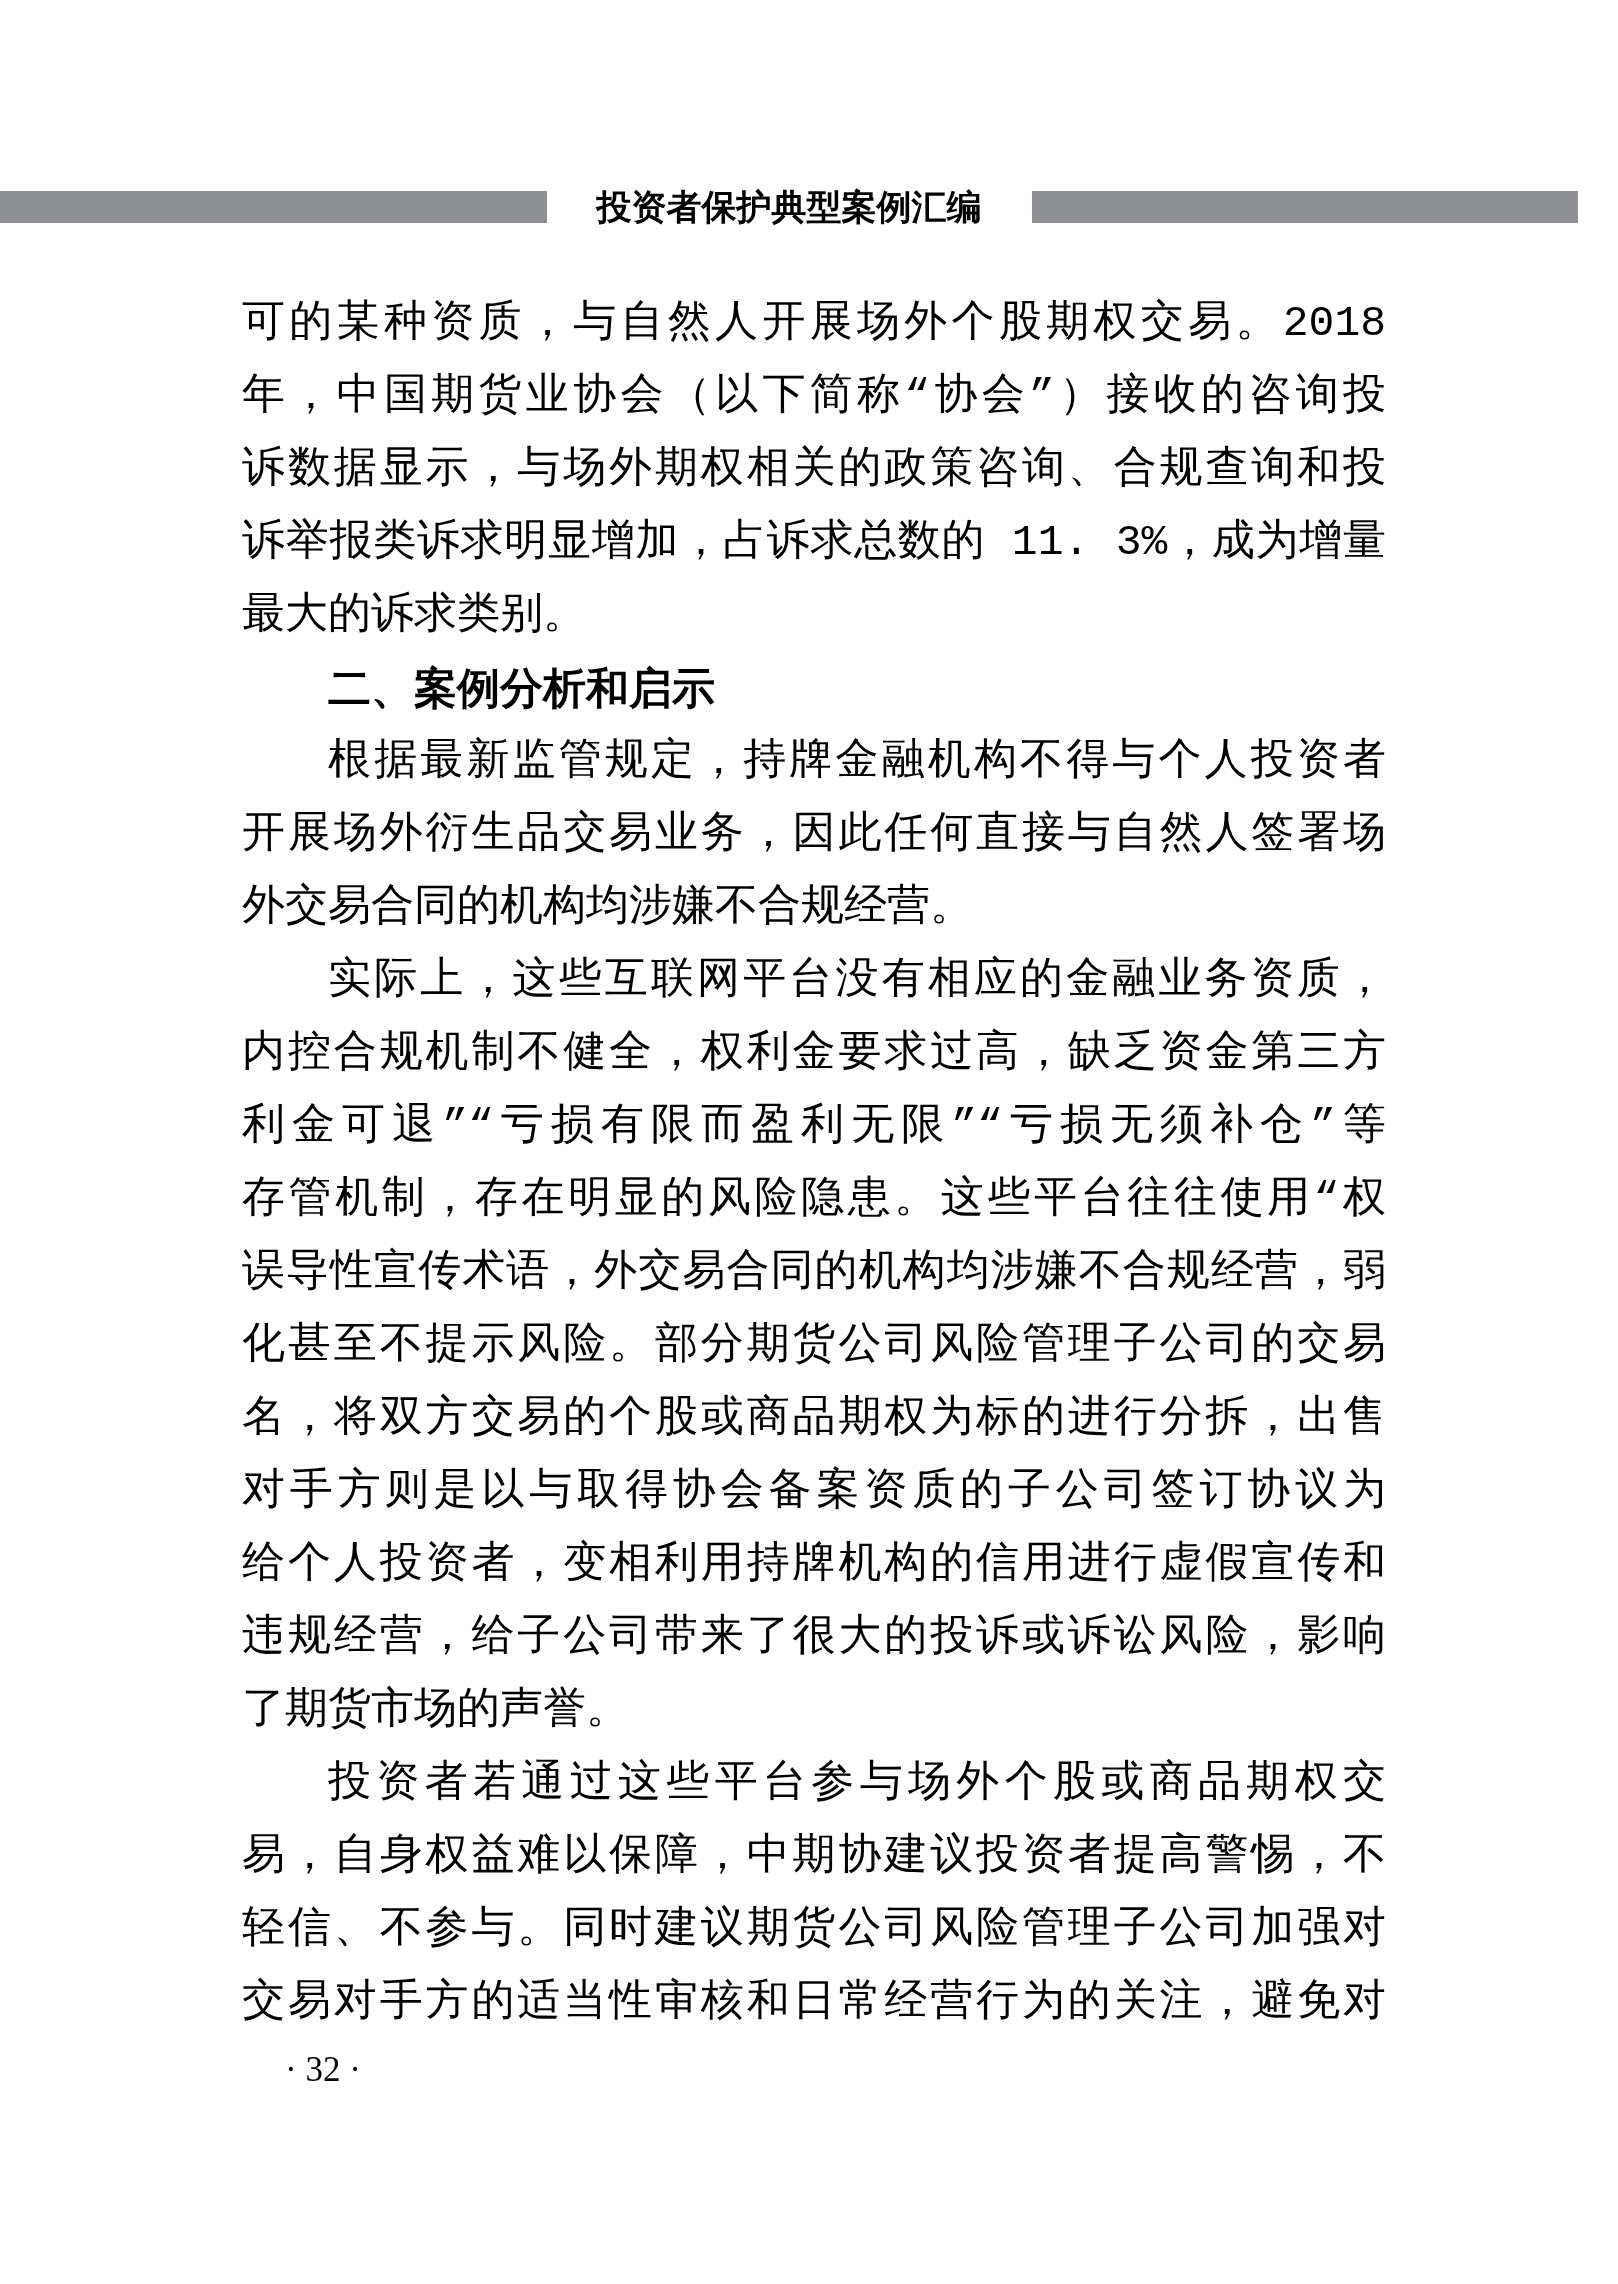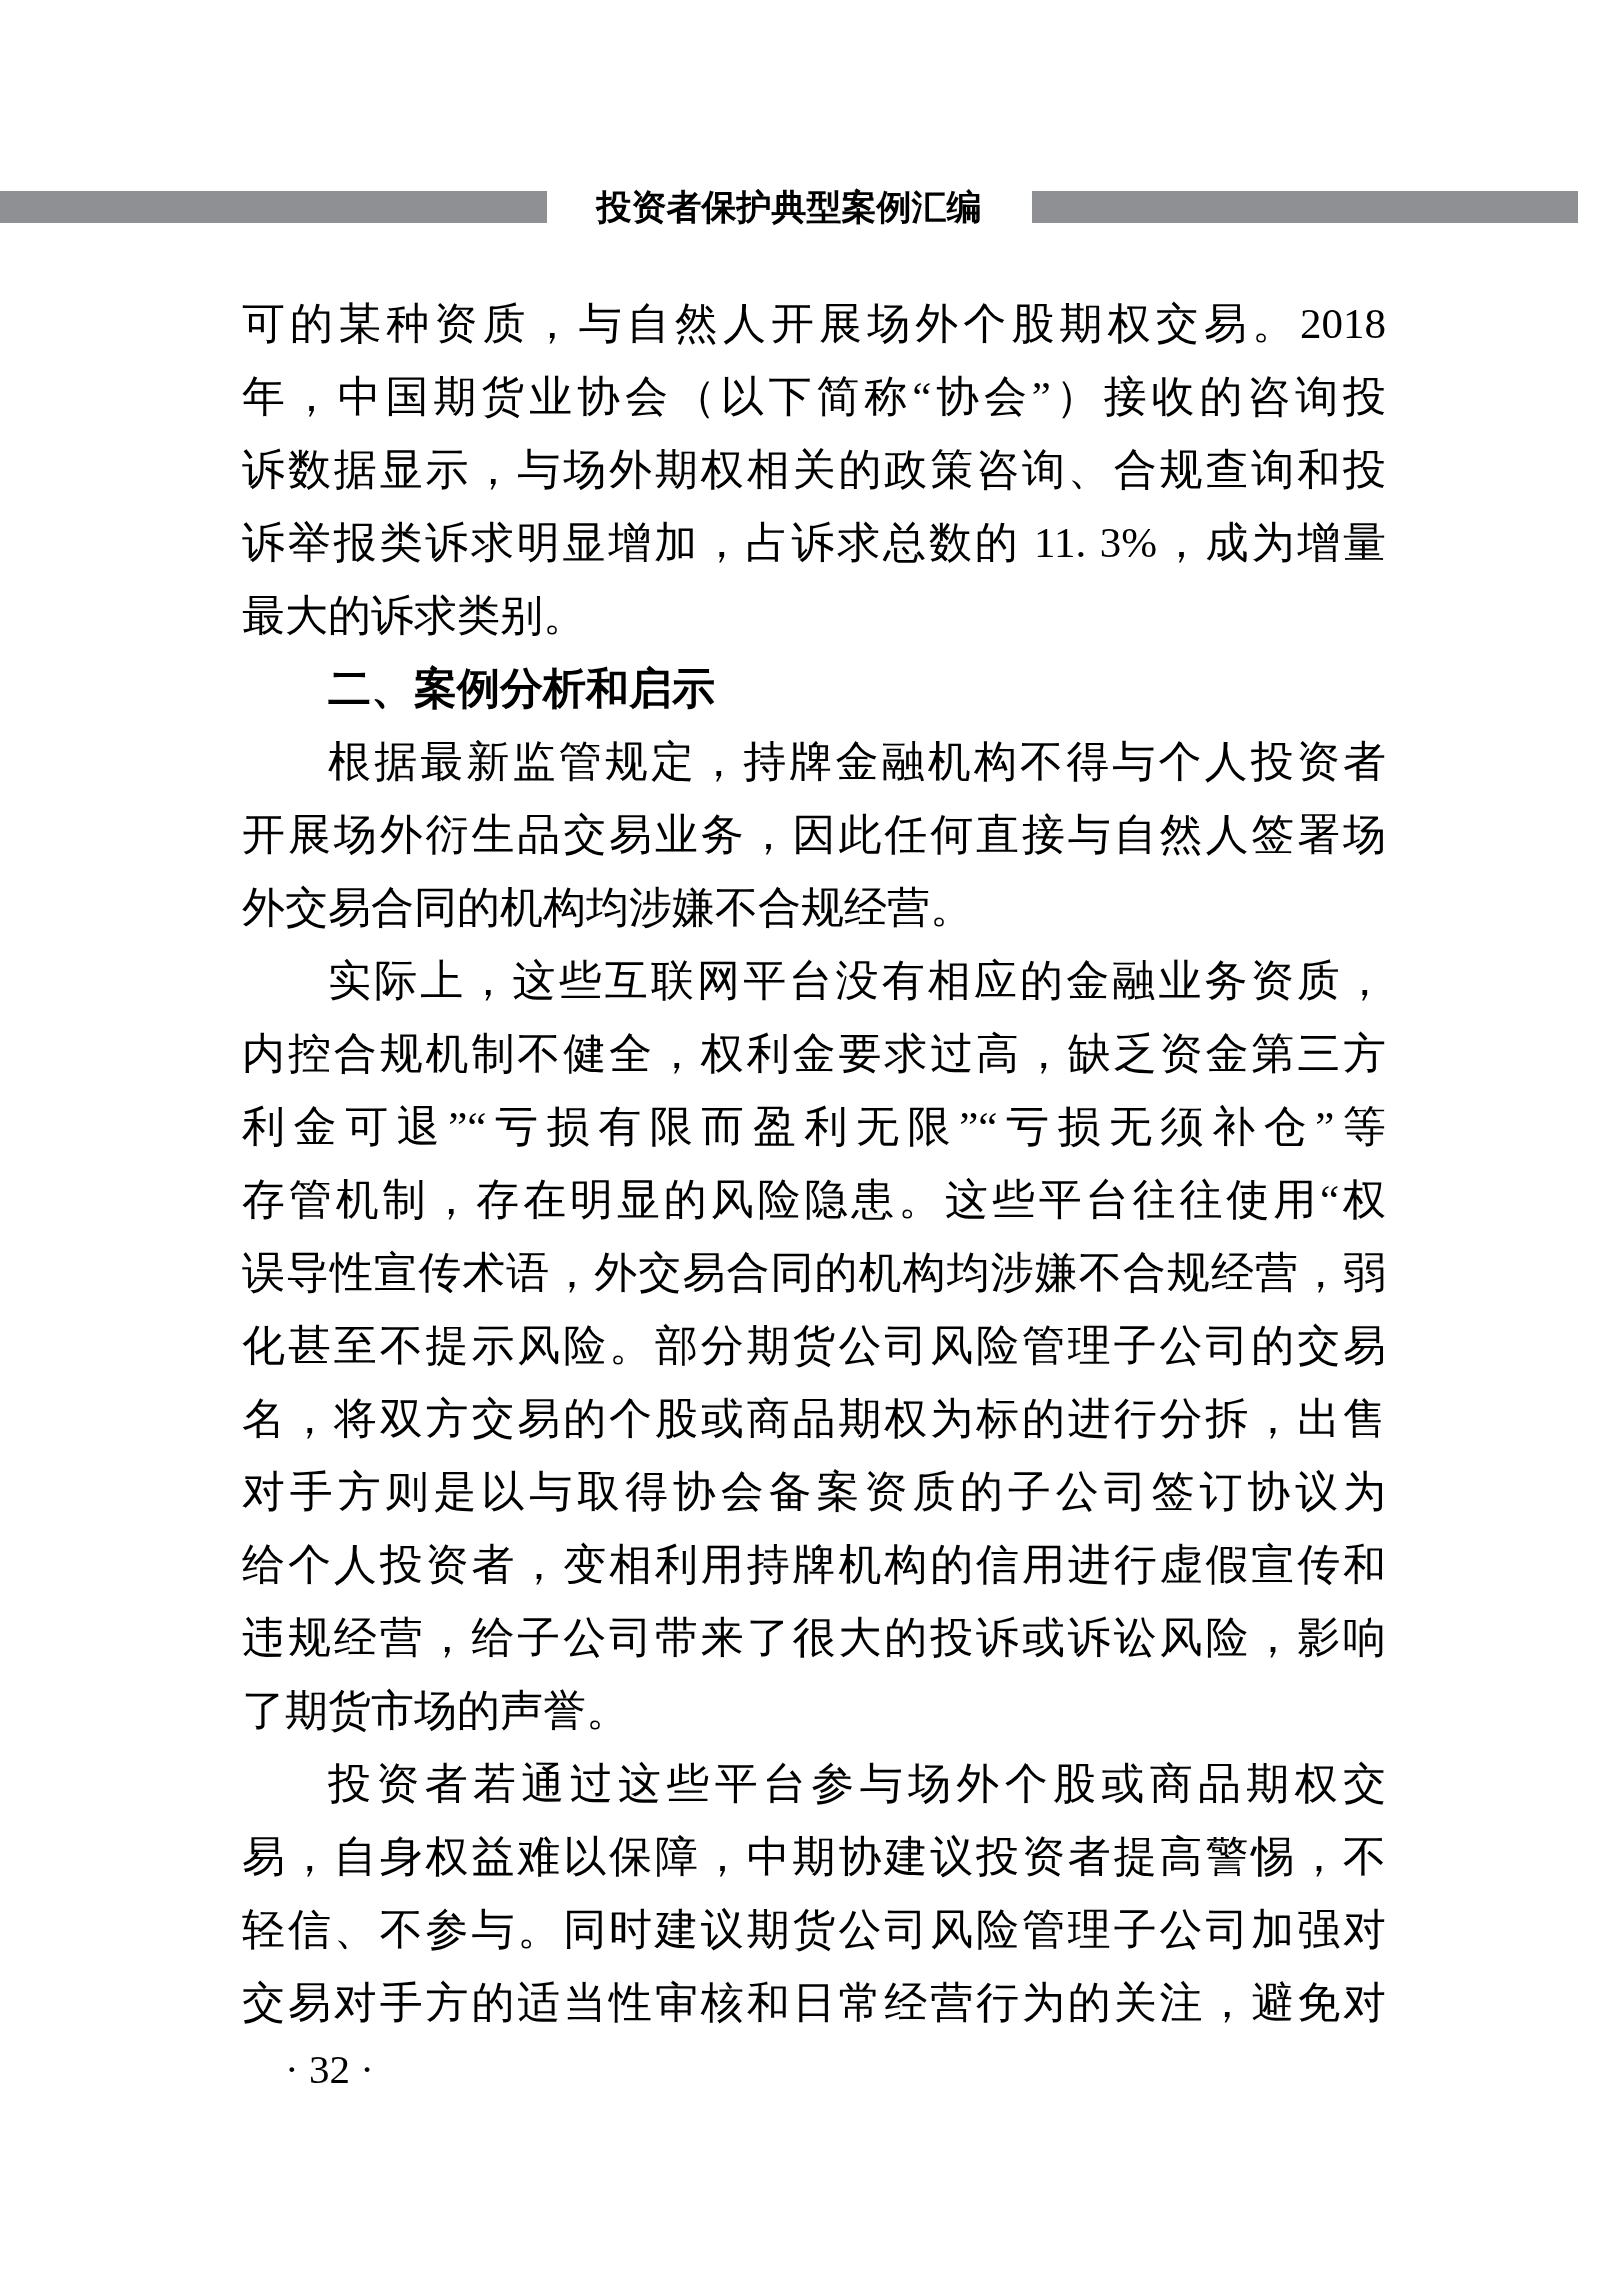--- a/index.html
+++ b/index.html
@@ -40,36 +40,37 @@
     position:absolute;
     top:287px;
     left:242px;
     width:1144px;
     font-size:43px;
     line-height:73px;
   }
   .line {
     text-align:justify;
     text-align-last:justify;
+    font-family:Liberation Mono, monospace;
   }
   .line.end   { text-align-last:left; }
   .line.indent{ text-indent:2em; }
   .line.heading {
     font-family:"Liberation Sans","DejaVu Sans",sans-serif;
     font-weight:700;
     text-indent:2em;
     text-align:left;
     text-align-last:left;
   }
   
   .page-number {
     position:absolute;
     top:2046px;
     left:285px;
-    font-size:41px;
+    font-size:35px;
     line-height:47px;
     white-space:nowrap;
   }
 </style>
 </head>
 <body>
 
 <div class="page">
 
   <div class="header">

